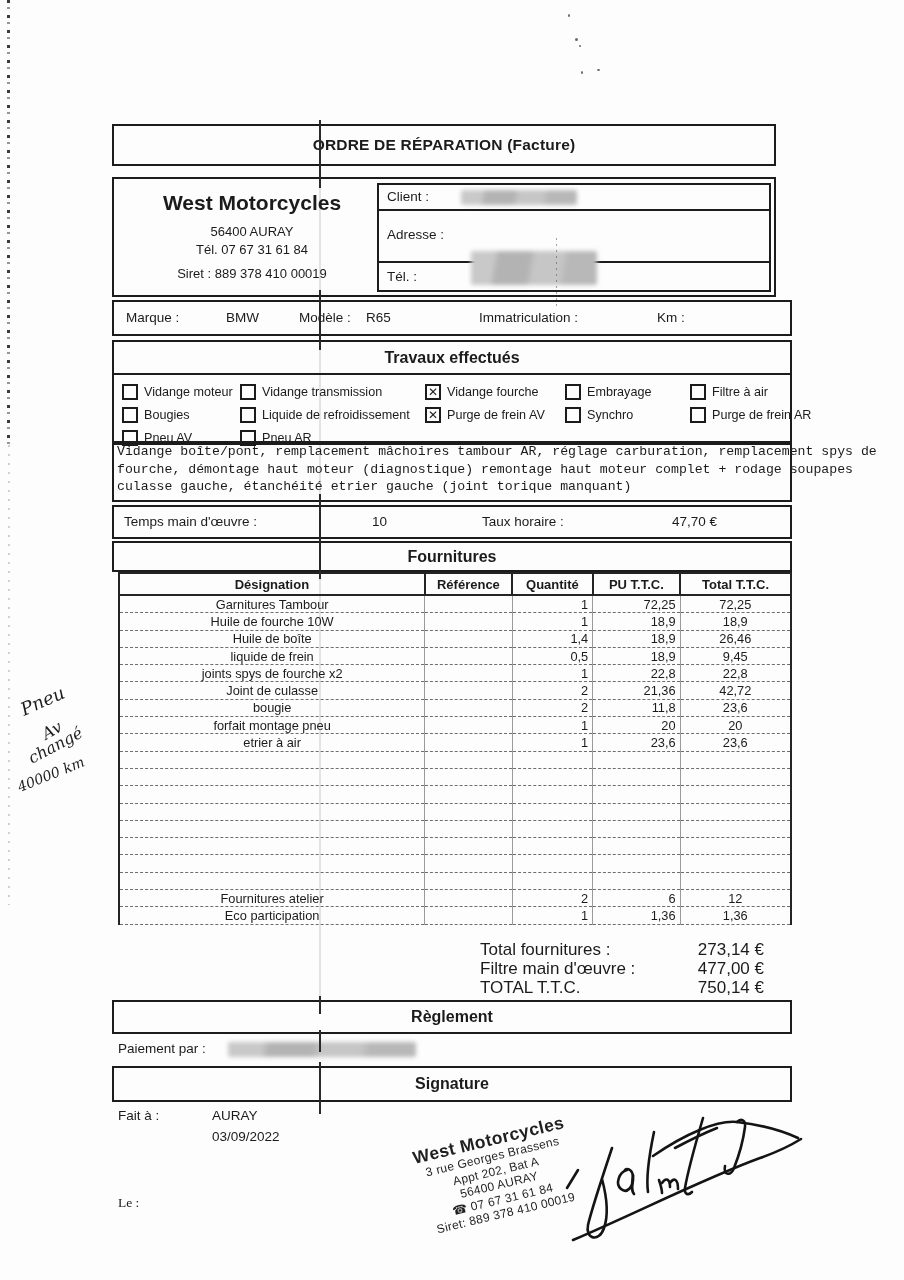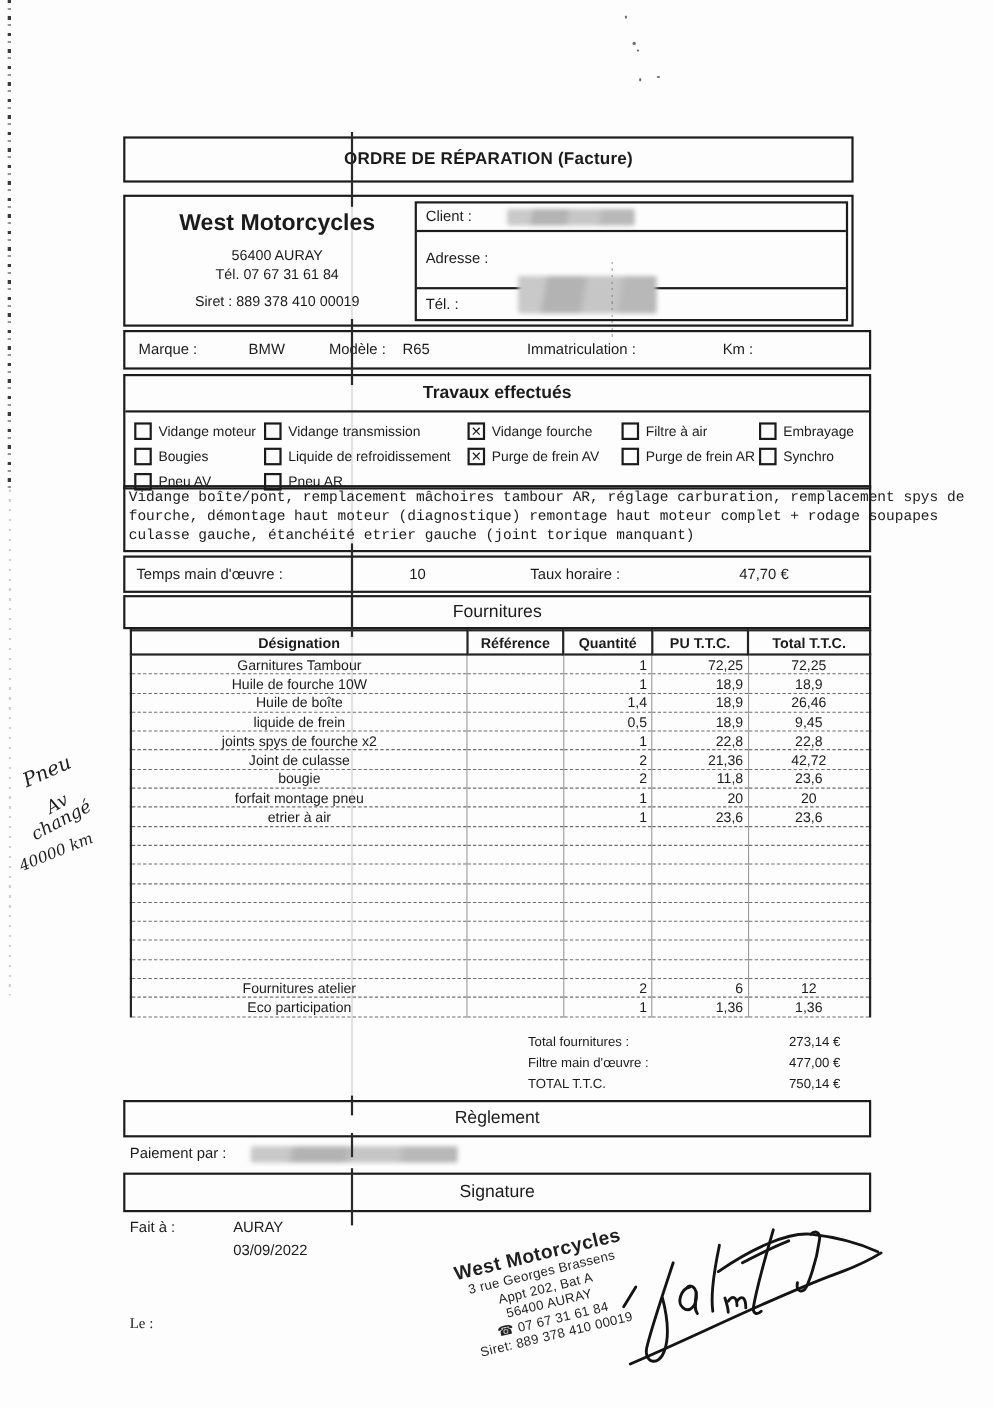--- a/index.html
+++ b/index.html
@@ -64,21 +64,21 @@
 
   
   .desc-box{left:112px;top:441px;width:676px;height:57px;border-top-width:2px;}
   .desc-line{font-size:13.2px;line-height:17.5px;padding-left:3px;white-space:nowrap;font-family:Liberation Mono, monospace;}
 
   
   .temps-box{left:112px;top:505px;width:676px;height:30px;font-size:13.5px;}
   .temps-box span{position:absolute;top:7px;white-space:nowrap;}
 
   
-  .banner{display:flex;align-items:center;justify-content:center;font-weight:normal;font-size:16px;}
+  .banner{display:flex;align-items:center;justify-content:center;font-weight:bold;font-size:16px;}
   .fournitures-banner{left:112px;top:541px;width:676px;height:27px;}
   .reglement-banner{left:112px;top:1000px;width:676px;height:30px;}
   .signature-banner{left:112px;top:1066px;width:676px;height:32px;}
 
   
   table.supplies{position:absolute;left:118px;top:572px;width:674px;border-collapse:collapse;table-layout:fixed;
     border-left:2px solid #242424;border-right:2px solid #242424;border-top:2px solid #242424;}
   table.supplies col.c-des{width:45.5%;}
   table.supplies col.c-ref{width:13%;}
   table.supplies col.c-qty{width:12%;}
@@ -87,21 +87,21 @@
   table.supplies th{height:20px;font-size:13px;font-weight:bold;border:2px solid #242424;padding:0 2px;}
   table.supplies td{height:16.3px;font-size:12.8px;padding:0 4px;overflow:hidden;white-space:nowrap;
     border-bottom:1px dashed #6d6d6d;border-left:1px solid #9a9a9a;border-right:1px solid #9a9a9a;}
   td.td-des{text-align:center;}
   td.td-qty{text-align:right;}
   td.td-pu{text-align:right;padding-right:6px;}
   td.td-total{text-align:center;}
 
   
   .totals{position:absolute;left:480px;top:940px;width:284px;}
-  .total-row{display:flex;justify-content:space-between;height:19px;font-size:12px;}
+  .total-row{display:flex;justify-content:space-between;height:19px;font-size:17px;}
   .total-label{white-space:nowrap;}
   .total-value{white-space:nowrap;}
 
   
   .paiement-label{position:absolute;left:118px;top:1041px;font-size:13.5px;}
   .redact-payment{left:228px;top:1042px;width:188px;height:15px;}
 
   
   .fait-row span{position:absolute;font-size:13.5px;white-space:nowrap;}
 
@@ -199,35 +199,35 @@
             <span class="cb-label">Vidange fourche</span>
           </div>
           <div class="cb-item">
             <span class="cb-box checked"></span>
             <span class="cb-label">Purge de frein AV</span>
           </div>
         </div>
         <div class="cb-col">
           <div class="cb-item">
             <span class="cb-box"></span>
-            <span class="cb-label">Filtre à air</span>
-          </div>
-          <div class="cb-item">
-            <span class="cb-box"></span>
-            <span class="cb-label">Purge de frein AR</span>
+            <span class="cb-label">Embrayage</span>
+          </div>
+          <div class="cb-item">
+            <span class="cb-box"></span>
+            <span class="cb-label">Synchro</span>
           </div>
         </div>
         <div class="cb-col">
           <div class="cb-item">
             <span class="cb-box"></span>
-            <span class="cb-label">Embrayage</span>
-          </div>
-          <div class="cb-item">
-            <span class="cb-box"></span>
-            <span class="cb-label">Synchro</span>
+            <span class="cb-label">Filtre à air</span>
+          </div>
+          <div class="cb-item">
+            <span class="cb-box"></span>
+            <span class="cb-label">Purge de frein AR</span>
           </div>
         </div>
       </div>
   </div>
 
   <div class="box desc-box">
     <div class="desc-line">Vidange boîte/pont, remplacement mâchoires tambour AR, réglage carburation, remplacement spys de</div>
     <div class="desc-line">fourche, démontage haut moteur (diagnostique) remontage haut moteur complet + rodage soupapes</div>
     <div class="desc-line">culasse gauche, étanchéité etrier gauche (joint torique manquant)</div>
   </div>

